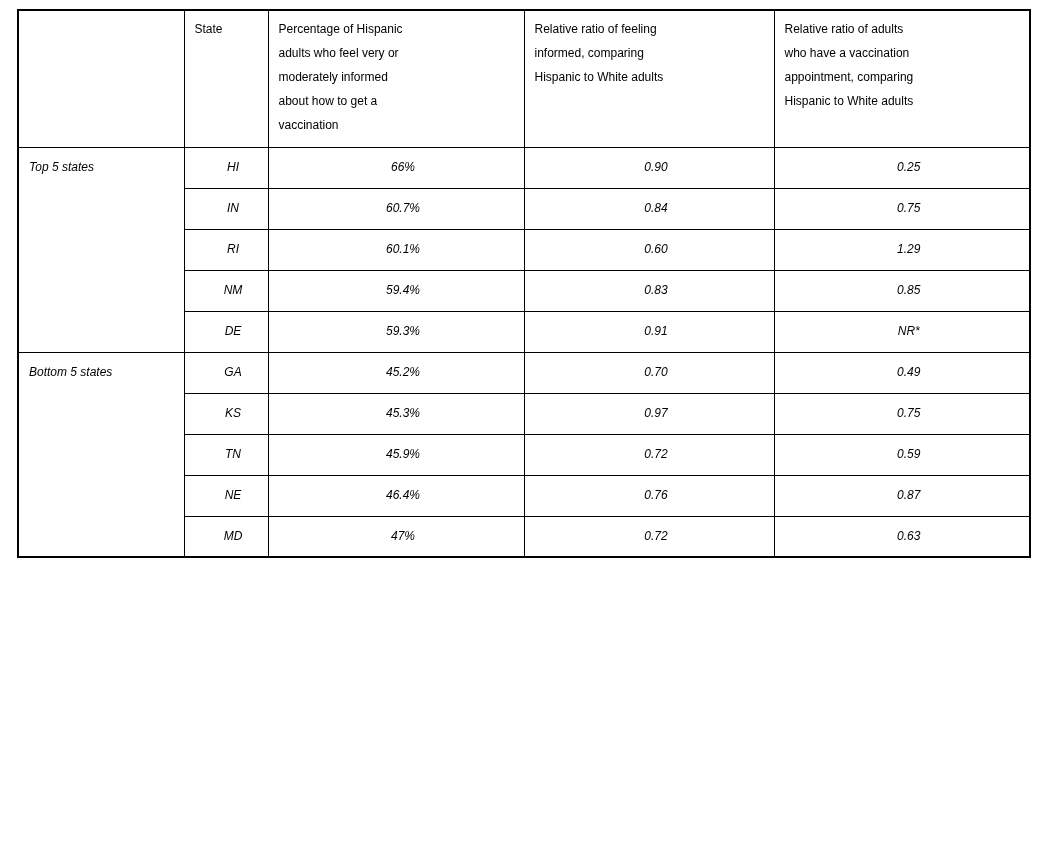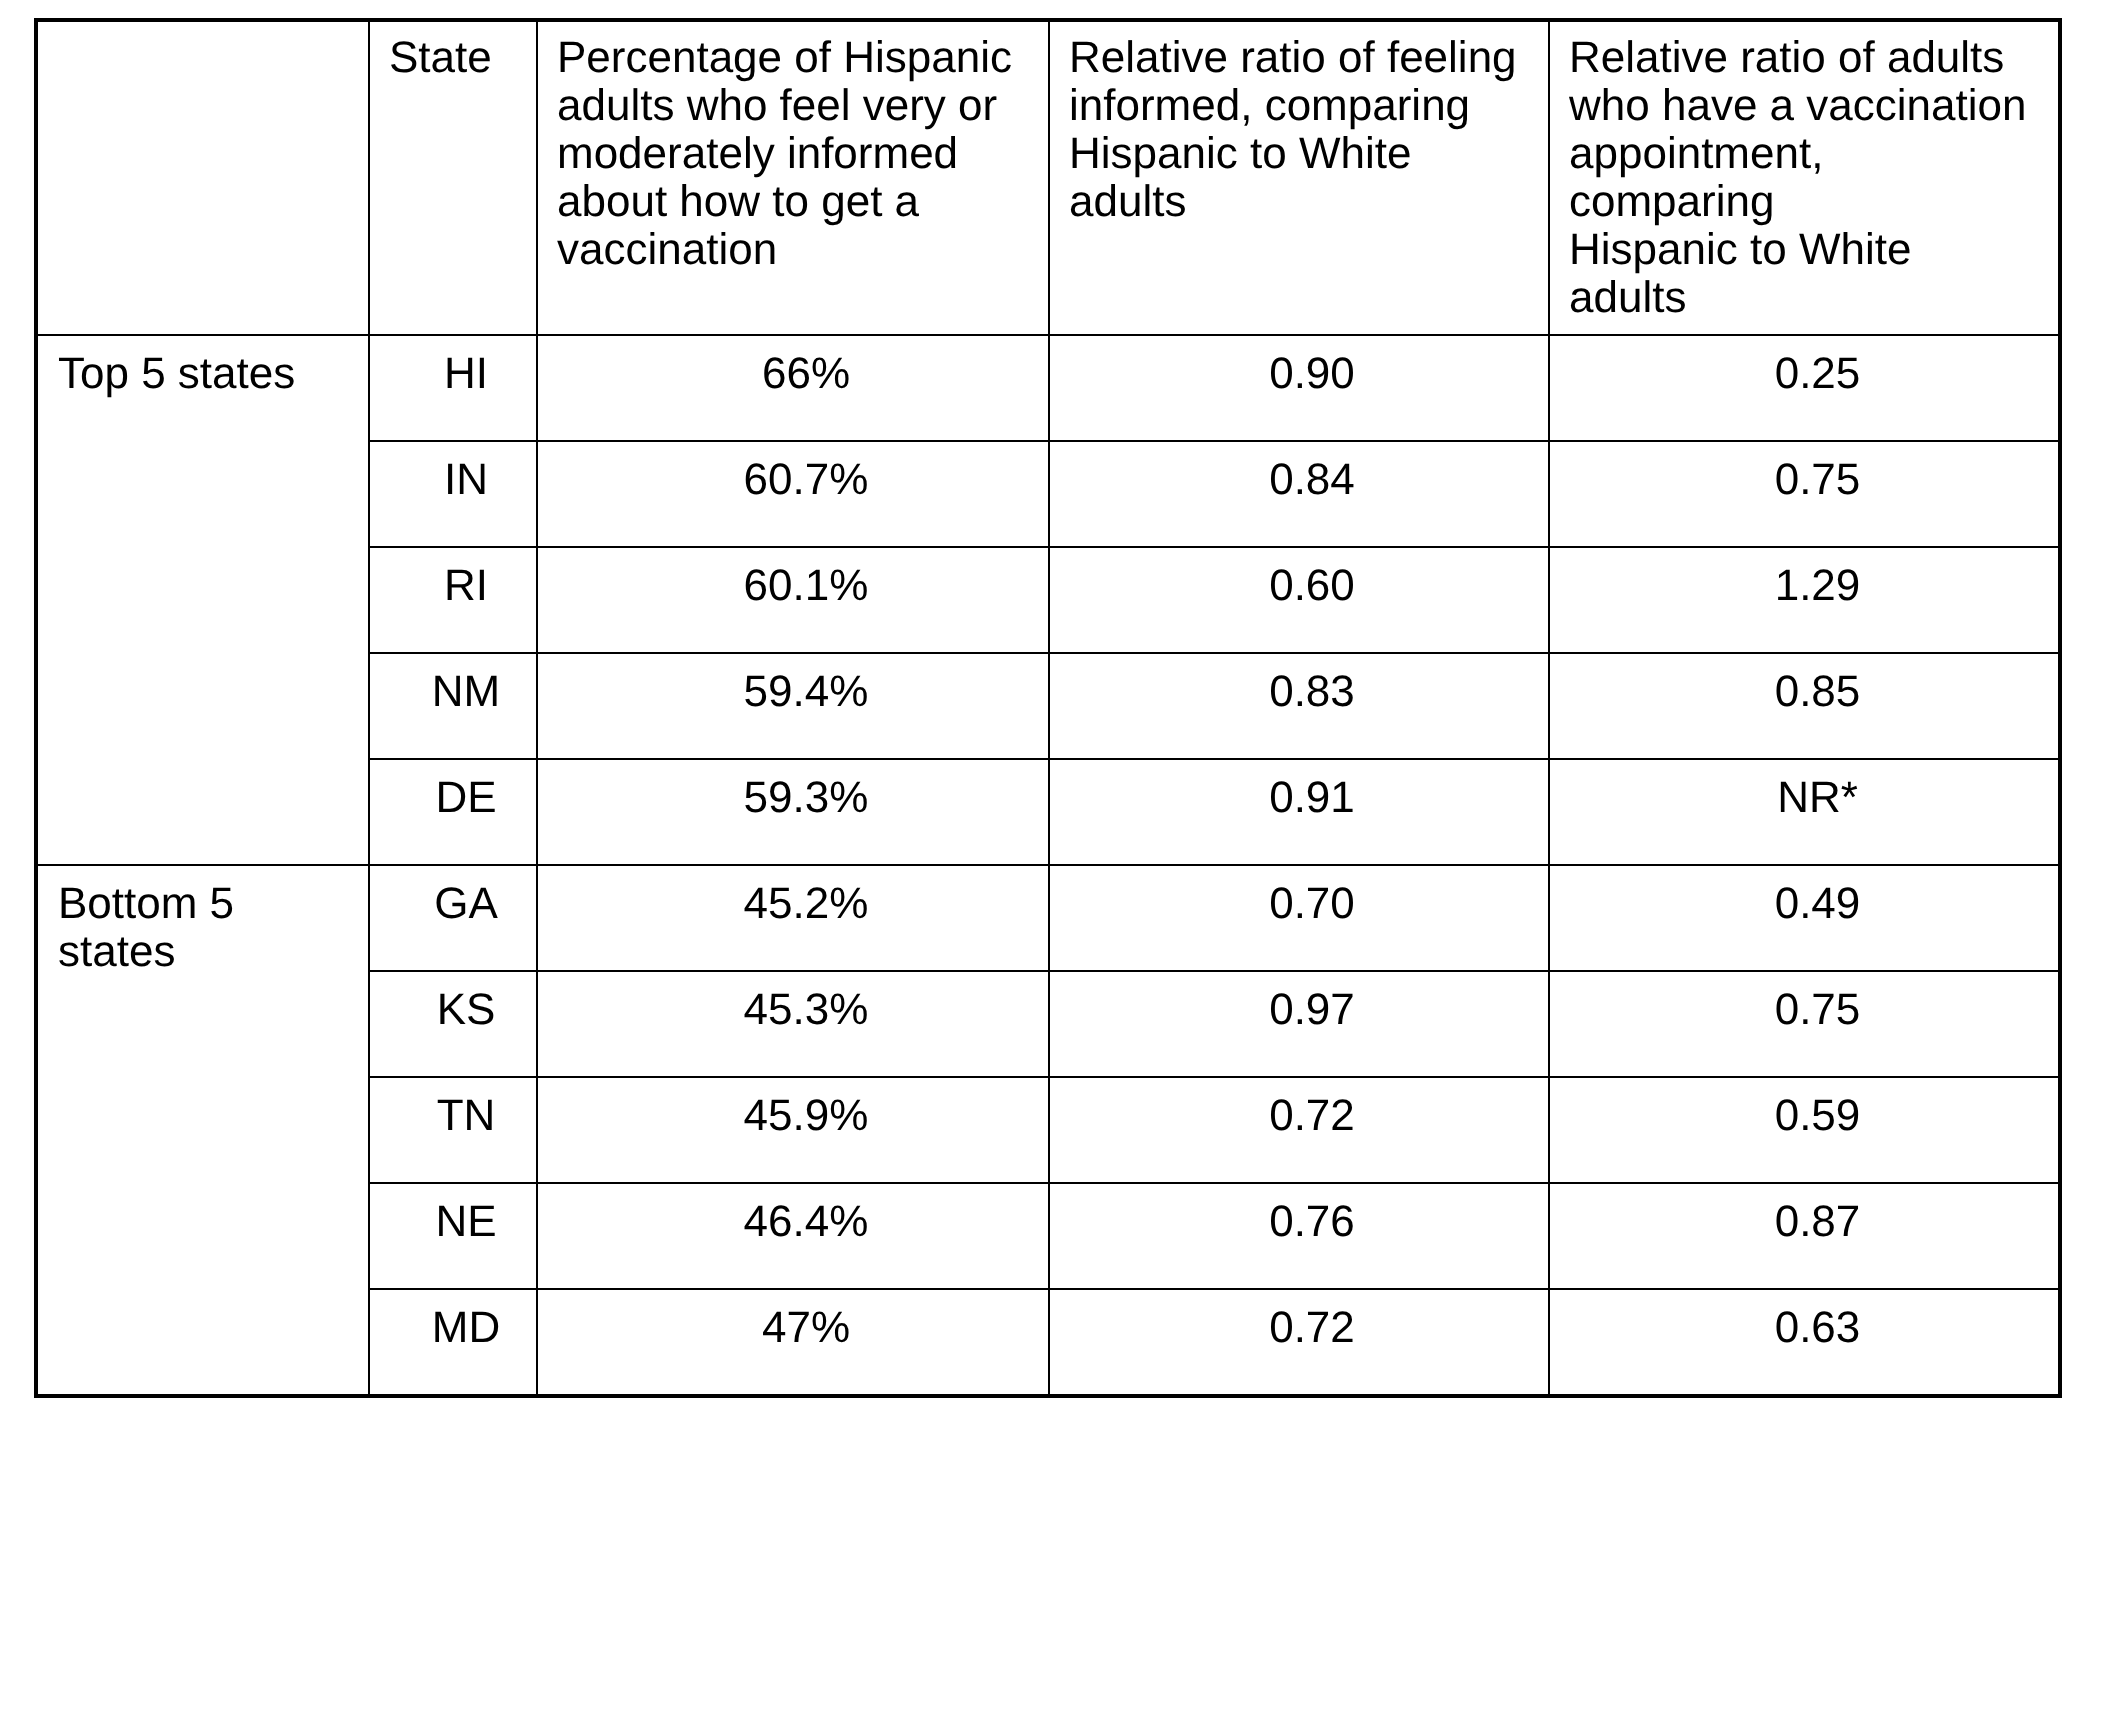--- a/index.html
+++ b/index.html
@@ -30,34 +30,35 @@
   }
   table.data-table {
     border-collapse: collapse;
     table-layout: fixed;
     width: 1012px;
     border: 2px solid #000000;
   }
   table.data-table td {
     border: 1.5px solid #000000;
     vertical-align: top;
-    font-size: 22px;
+    font-size: 12px;
     line-height: 24px;
     overflow: hidden;
   }
   tr.header-row {
     height: 137px;
   }
   td.hdr {
     padding: 6px 10px;
     text-align: left;
     white-space: pre-line;
   }
   tr.data-row {
-    height: 53px;
+    height: 41px;
+    font-style: italic;
   }
   td.cell {
     text-align: center;
     padding: 7px 4px 0 18px;
   }
   td.group {
     text-align: left;
     padding: 7px 10px 0 10px;
   }
   .footnote {

